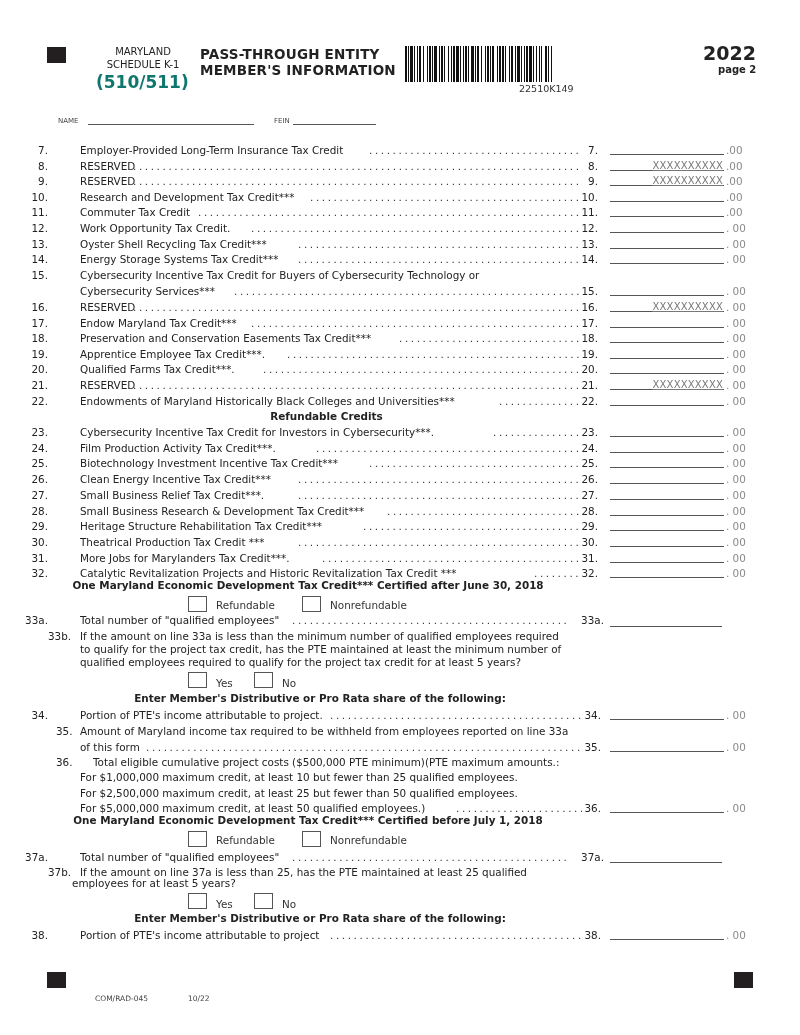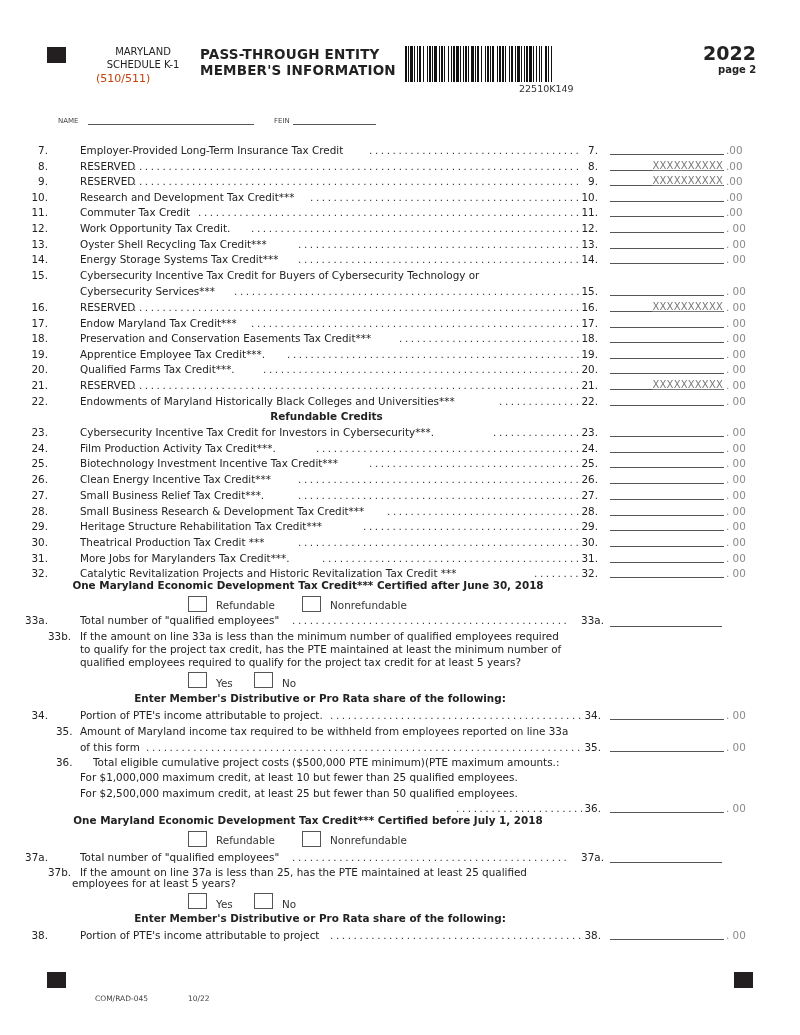--- a/index.html
+++ b/index.html
@@ -1,21 +1,21 @@
 <!DOCTYPE html>
 <html><head>
 <meta charset="utf-8">
 <style>
   html, body { margin:0; padding:0; background:#fff; }
   body { width:800px; height:1035px; position:relative; overflow:hidden;
          font-family:"DejaVu Sans", sans-serif; color:#222; }
   .abs { position:absolute; }
   .reg-mark { position:absolute; width:19px; height:16px; background:#231f20; }
   .hdr-md { font-family:"DejaVu Sans", sans-serif; font-weight:normal; font-size:10px; text-align:center; line-height:13px; color:#222; }
-  .hdr-num { font-weight:normal; font-size:11px; color:#c2410c; }
+  .hdr-num { font-weight:bold; font-size:17px; color:#0f766e; }
   .hdr-title { font-weight:bold; font-size:13.5px; line-height:16px; color:#222; letter-spacing:0.2px; }
   .year { font-weight:bold; font-size:19px; color:#222; }
   .pagelbl { font-weight:bold; font-size:10px; color:#222; }
   .barcode { position:absolute; left:405px; top:46px; width:282px; height:36px; display:flex; align-items:stretch; }
   .barcode span { display:block; height:100%; background:#111; }
   .bc-text { font-size:9.5px; color:#333; }
   .small { font-size:7px; color:#444; }
   .uline { position:absolute; border-bottom:1px solid #555; height:0; }
 
   .row { position:absolute; left:0; width:800px; height:15px; font-size:10.4px; line-height:15px; white-space:nowrap; }
@@ -424,20 +424,21 @@
   <span class="lnref" style="right:199px;">35.</span>
   <span class="field"></span>
   <span class="cents">. 00</span>
 </div>
 
 <div class="plain" style="left:56px;top:755px;">36.</div>
 <div class="plain" style="left:93px;top:755px;">Total eligible cumulative project costs ($500,000 PTE minimum)(PTE maximum amounts.:</div>
 <div class="plain" style="left:80px;top:770px;">For $1,000,000 maximum credit, at least 10 but fewer than 25 qualified employees.</div>
 <div class="plain" style="left:80px;top:786px;">For $2,500,000 maximum credit, at least 25 but fewer than 50 qualified employees.</div>
 <div class="row" style="top:801px;">
+  <span class="txt">For $5,000,000 maximum credit, at least 50 qualified employees.)</span>
   <span class="dots" style="left:456px;width:126px;">..............................</span>
   <span class="lnref" style="right:199px;">36.</span>
   <span class="field"></span>
   <span class="cents">. 00</span>
 </div>
 
 <div class="bold-center" style="top:814px;left:-92px;">One Maryland Economic Development Tax Credit*** Certified before July 1, 2018</div>
 <div class="cb" style="left:188px;top:831px;"></div>
 <div class="cb-label" style="left:216px;top:833px;">Refundable</div>
 <div class="cb" style="left:302px;top:831px;"></div>

